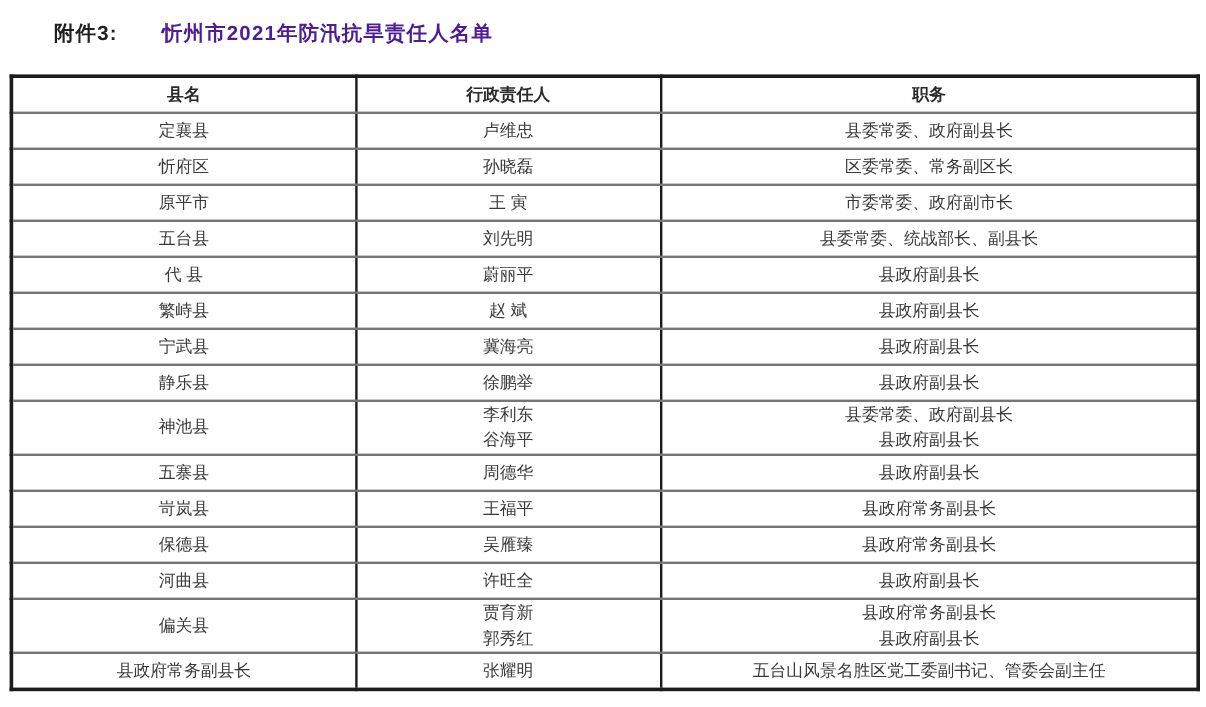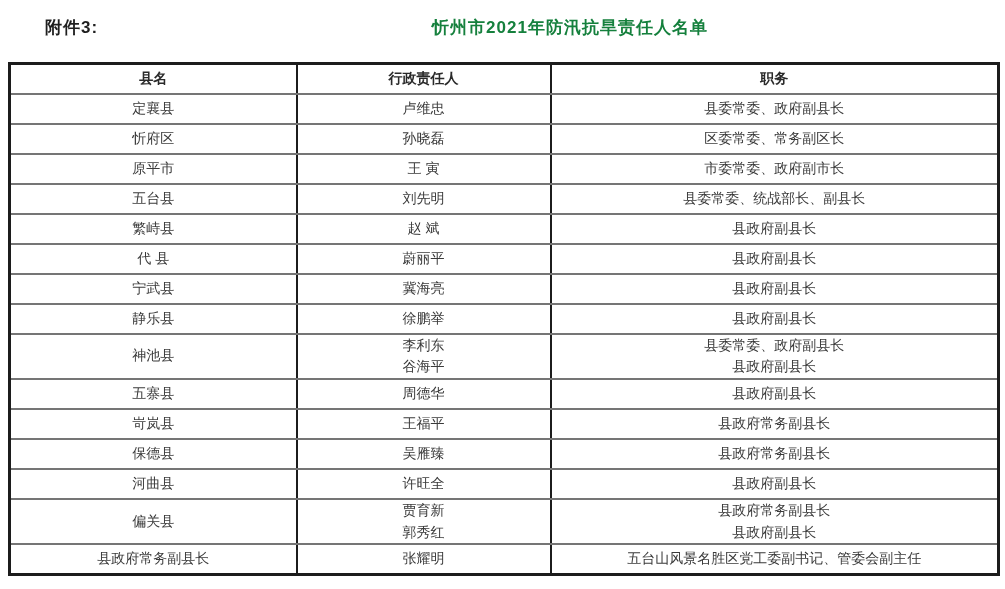--- a/index.html
+++ b/index.html
@@ -30,24 +30,23 @@
     font-size: 17px;
     font-weight: bold;
     color: #1f1f1f;
     letter-spacing: 1px;
   }
   .doc-title {
     position: absolute;
     left: 135px;
     right: 0;
     top: 2px;
-    text-align: center;
     font-size: 17px;
     font-weight: bold;
-    color: #15803d;
+    color: #4c1d95;
     letter-spacing: 1px;
   }
   table.resp-table {
     position: absolute;
     left: 8px;
     top: 62px;
     width: 989px;
     border-collapse: collapse;
     table-layout: fixed;
     font-size: 14px;
@@ -116,27 +115,27 @@
         <td>原平市</td>
         <td>王 寅</td>
         <td>市委常委、政府副市长</td>
       </tr>
       <tr class="h-30">
         <td>五台县</td>
         <td>刘先明</td>
         <td>县委常委、统战部长、副县长</td>
       </tr>
       <tr class="h-30">
-        <td>繁峙县</td>
-        <td>赵 斌</td>
+        <td>代 县</td>
+        <td>蔚丽平</td>
         <td>县政府副县长</td>
       </tr>
       <tr class="h-30">
-        <td>代 县</td>
-        <td>蔚丽平</td>
+        <td>繁峙县</td>
+        <td>赵 斌</td>
         <td>县政府副县长</td>
       </tr>
       <tr class="h-30">
         <td>宁武县</td>
         <td>冀海亮</td>
         <td>县政府副县长</td>
       </tr>
       <tr class="h-30">
         <td>静乐县</td>
         <td>徐鹏举</td>

